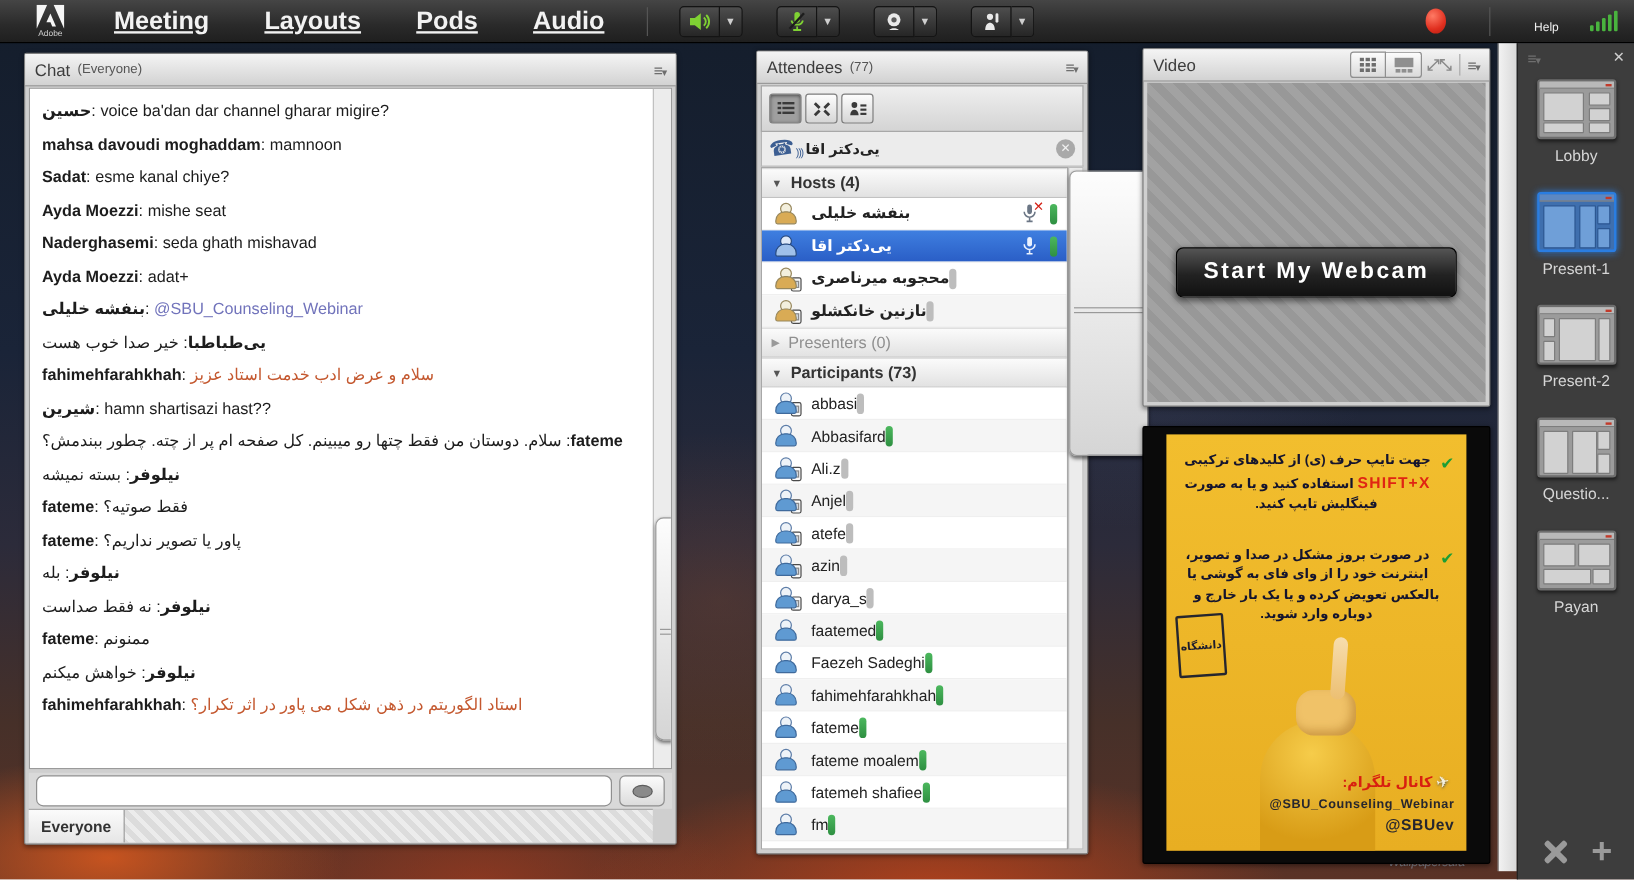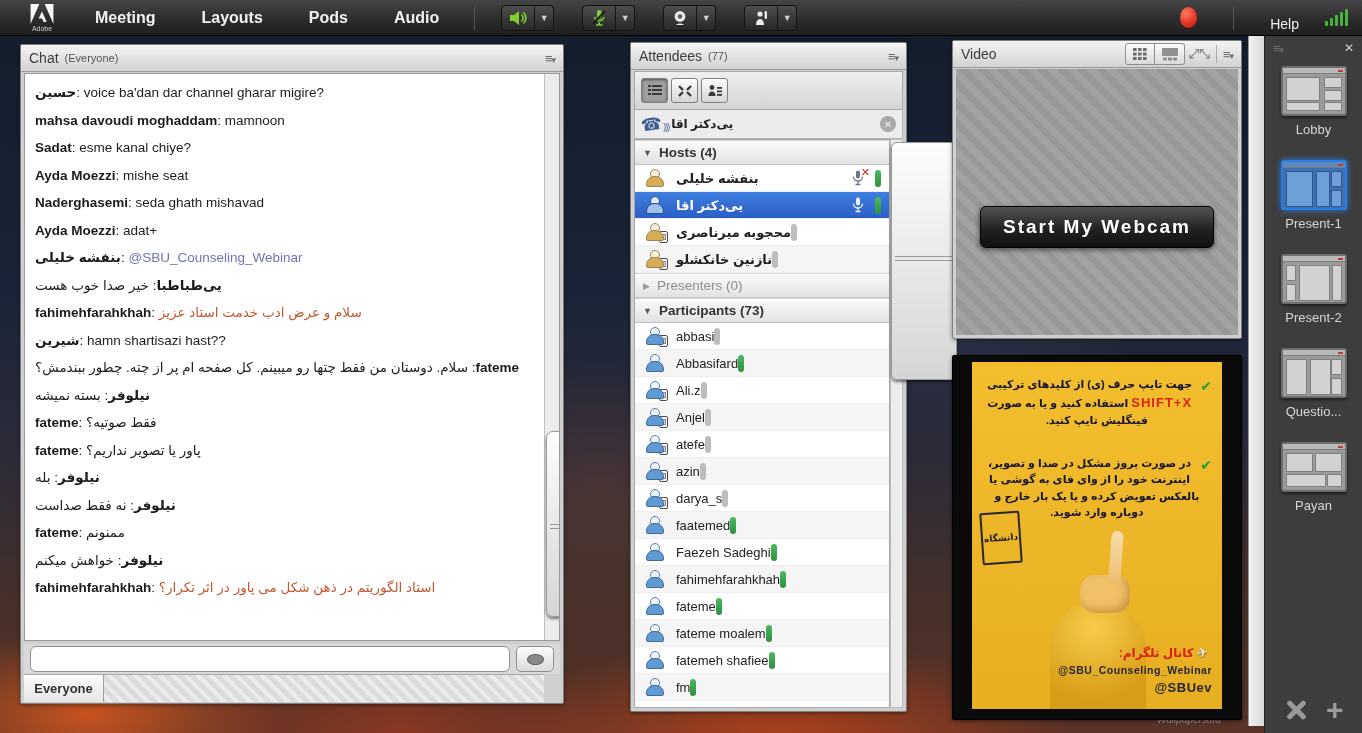--- a/index.html
+++ b/index.html
@@ -18,30 +18,30 @@
   }
   #watermark { position:absolute; left:1157px; top:714px; color:#9aa4b4; font-size:10px; font-style:italic; opacity:.8; }
 
   
   #topbar { position:absolute; left:0; top:0; width:1362px; height:36px;
     background:linear-gradient(#454545,#2a2a2a 60%,#1f1f1f); border-bottom:1px solid #000;
     display:flex; align-items:center; color:#efefef; }
   .logo { width:60px; display:flex; flex-direction:column; align-items:center; margin-left:12px; }
   .logo svg { display:block; }
   .logo .logo-sub { font-size:7px; color:#cfcfcf; margin-top:1px; }
-  .menu-item { font-size:16px; font-weight:bold; color:#f2f2f2; padding:0 14px; margin:6px 9px; cursor:default; }
+  .menu-item { font-size:21px; font-weight:bold; color:#f2f2f2; padding:0 14px; margin:6px 9px; cursor:default;text-decoration:underline; }
   .tb-sep { width:1px; height:24px; background:#555; margin:0 12px; }
   .tb-group { display:flex; margin:0 14px; }
   .tb-btn { height:26px; min-width:34px; display:flex; align-items:center; justify-content:center;
     background:linear-gradient(#4e4e4e,#262626); border:1px solid #141414; border-radius:4px 0 0 4px; }
   .tb-caret { height:26px; width:19px; display:flex; align-items:center; justify-content:center;
     background:linear-gradient(#4e4e4e,#262626); border:1px solid #141414; border-left:none; border-radius:0 4px 4px 0;
     color:#cfcfcf; font-size:9px; }
   .rec-dot { width:17px; height:21px; border-radius:50%; background:radial-gradient(circle at 35% 30%, #ff7a64, #e02f1f 60%, #b31d10); margin-left:auto; margin-right:24px; }
-  .help { font-size:14px; color:#f0f0f0; margin:12px 26px 0 24px; }
+  .help { font-size:10px; color:#f0f0f0; margin:12px 26px 0 24px; }
   .sigbars { display:flex; align-items:flex-end; gap:2px; margin-right:14px; }
   .sigbars i { display:block; width:3px; background:#49b33e; border-radius:1px; }
 
   
   .pod { position:absolute; background:#cfcfcf; border:1px solid #7f7f7f; border-radius:2px; box-shadow:0 1px 4px rgba(0,0,0,.45); }
   .pod-header { height:27px; display:flex; align-items:center; padding:0 8px;
     background:linear-gradient(#f4f4f4,#d2d2d2); border-bottom:1px solid #9a9a9a; }
   .pod-title { font-size:14px; font-weight:normal; color:#3c3c3c; }
   .pod-scope { font-size:11px; color:#555; margin-left:6px; }
   .pod-menu { margin-left:auto; color:#6e6e6e; font-size:13px; letter-spacing:-1px; cursor:pointer; }

